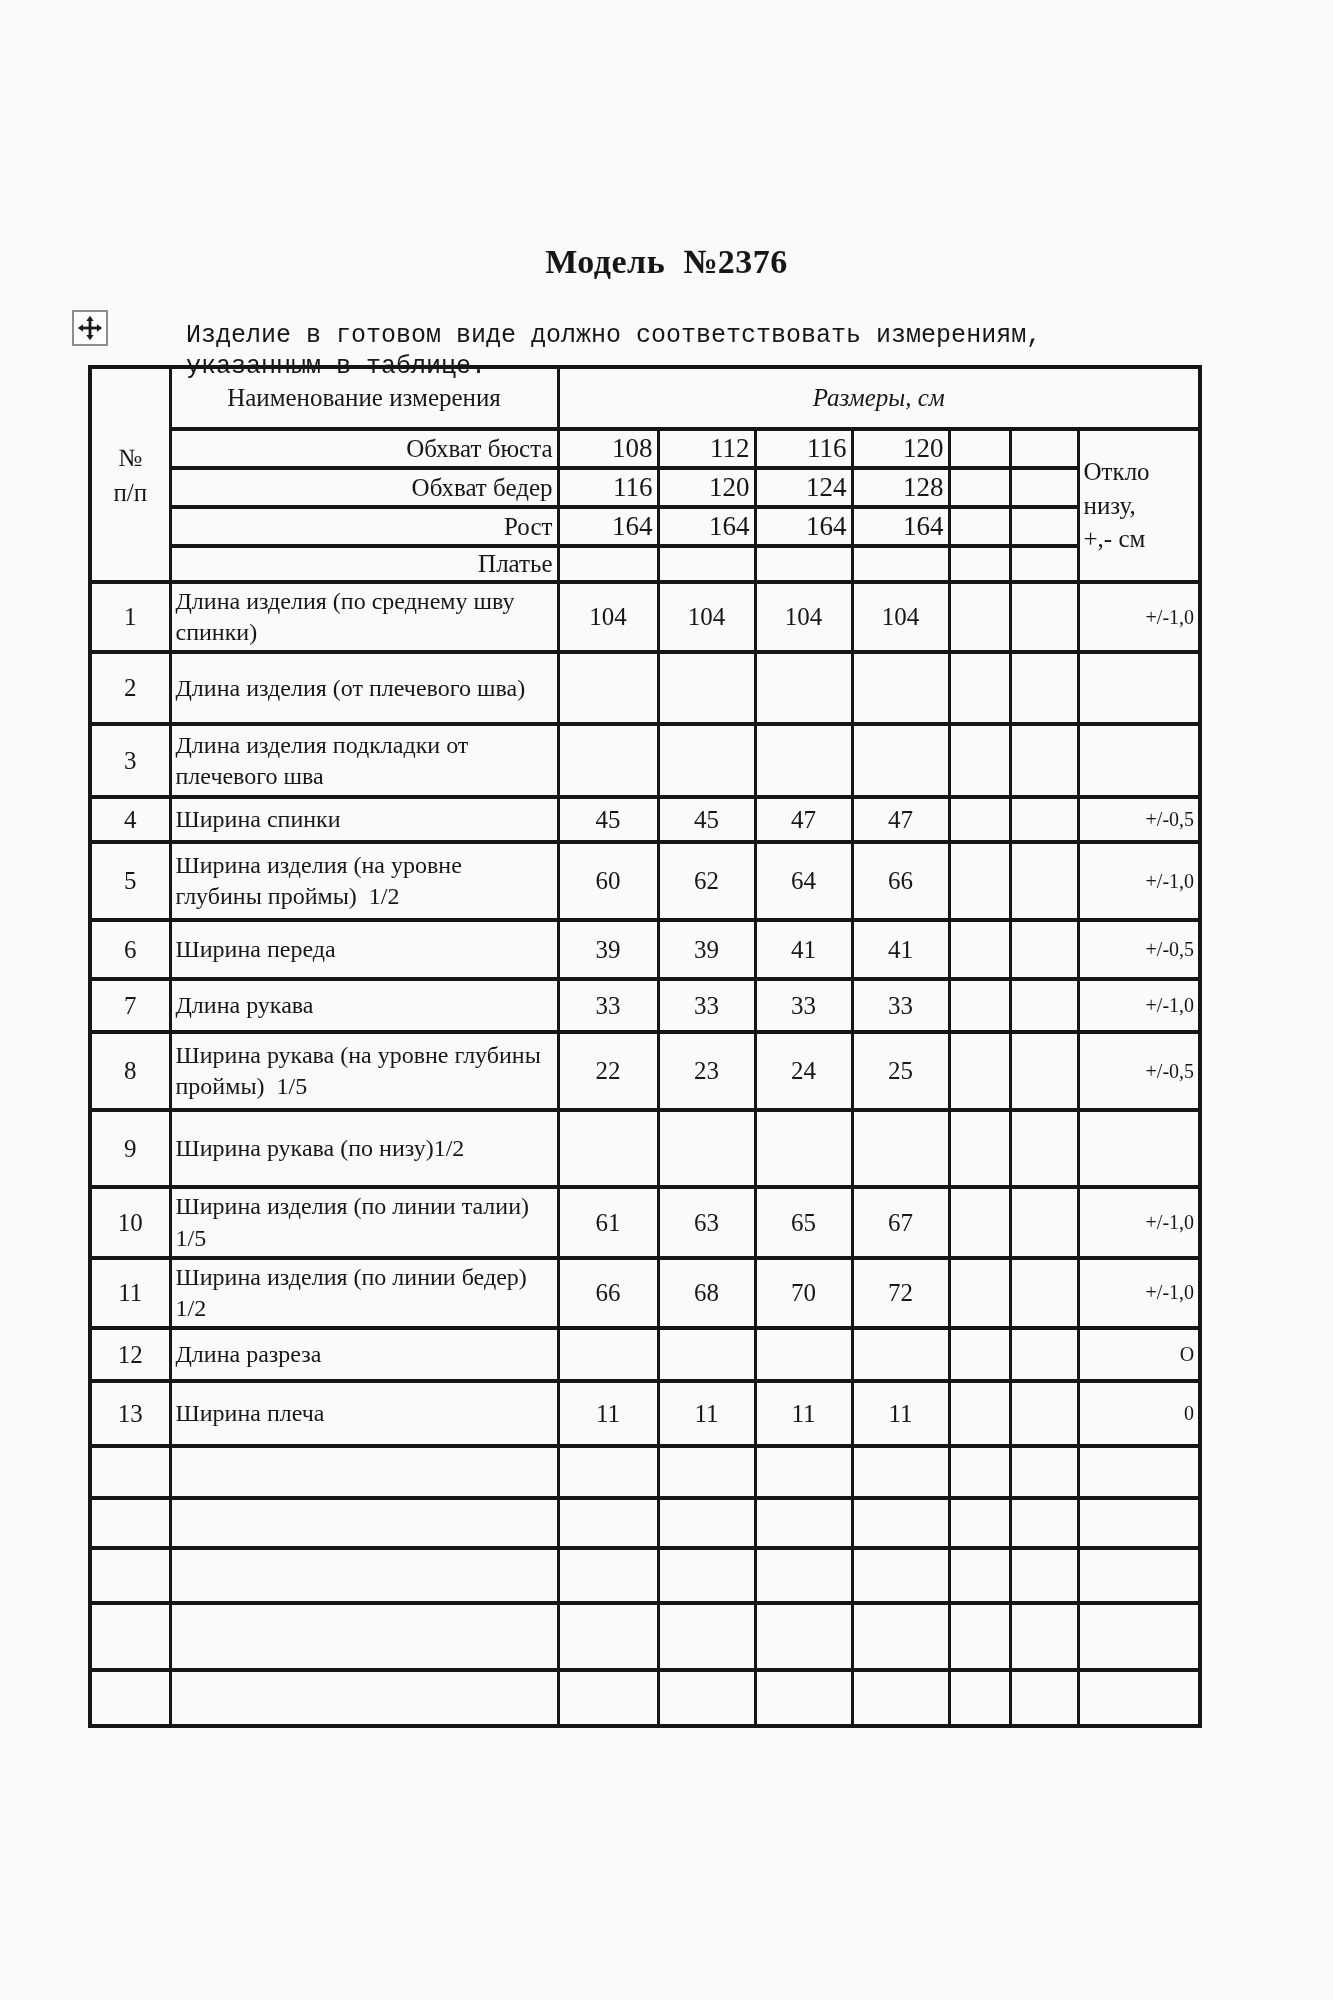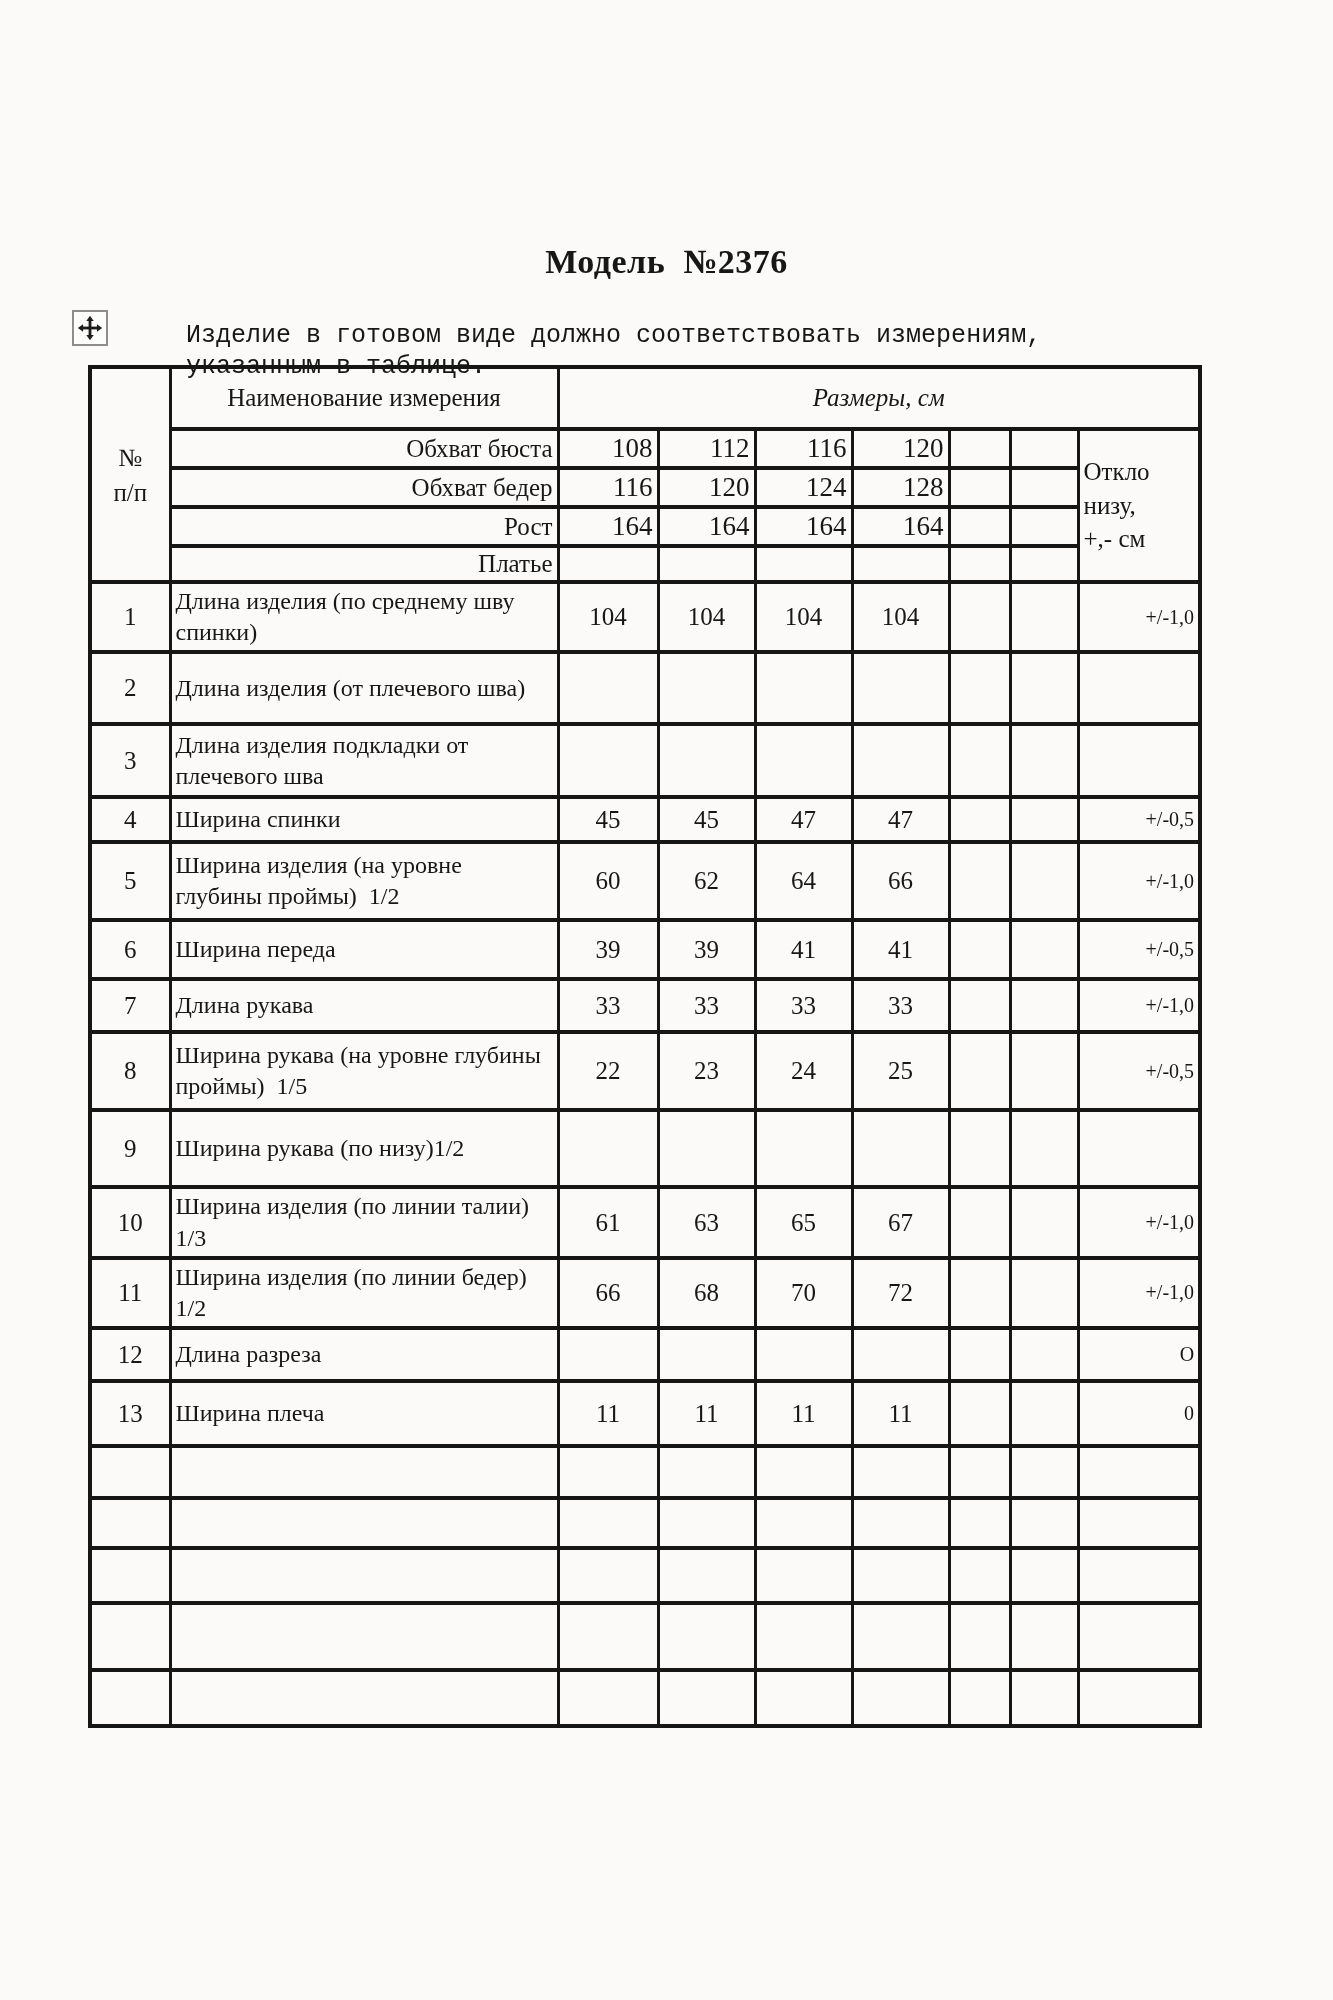--- a/index.html
+++ b/index.html
@@ -235,21 +235,21 @@
           <td class="c-val"></td>
           <td class="c-val"></td>
           <td class="c-val"></td>
           <td class="c-val"></td>
           <td class="c-val"></td>
           <td class="c-val"></td>
           <td class="c-dev"></td>
         </tr>
         <tr style="height: 70px;">
           <td class="c-num">10</td>
-          <td class="c-label">Ширина изделия (по линии талии) 1/3</td>
+          <td class="c-label">Ширина изделия (по линии талии) 1/5</td>
           <td class="c-val">61</td>
           <td class="c-val">63</td>
           <td class="c-val">65</td>
           <td class="c-val">67</td>
           <td class="c-val"></td>
           <td class="c-val"></td>
           <td class="c-dev">+/-1,0</td>
         </tr>
         <tr style="height: 65px;">
           <td class="c-num">11</td>

